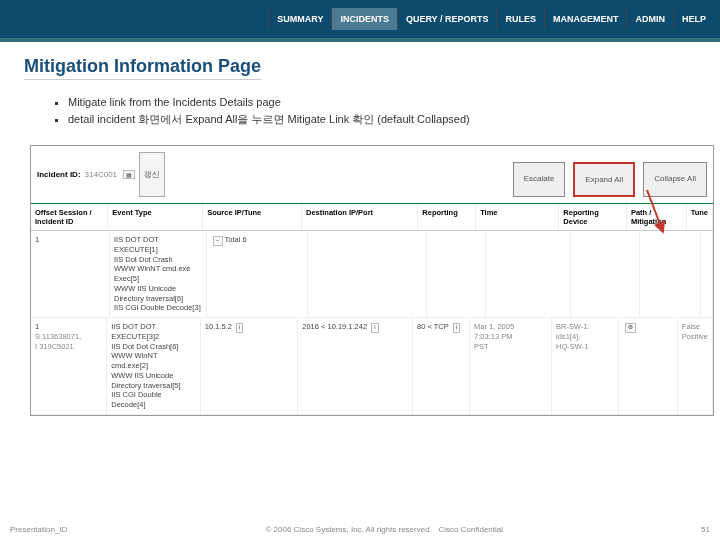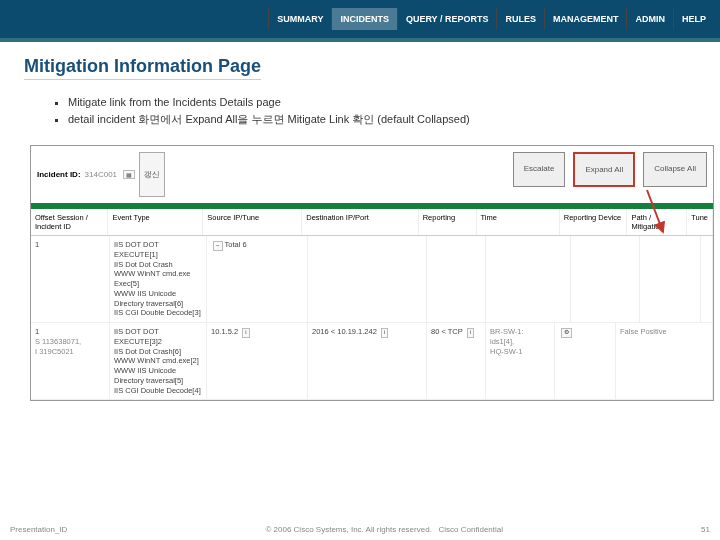--- a/index.html
+++ b/index.html
@@ -5,30 +5,30 @@
   body{margin:0;font-family:Arial,Helvetica,sans-serif;background:#fff;color:#333;width:720px;height:540px;position:relative;overflow:hidden}
   .topbar{height:38px;background:#0c4a6e;display:flex;justify-content:flex-end;align-items:center;padding-right:6px}
   .tabs{display:flex;align-items:center;gap:0}
   .tab{color:#fff;font-size:9px;font-weight:bold;padding:6px 8px;border-left:1px solid #444;cursor:pointer}
   .tab.active{background:#4a7a94}
   .teal{height:4px;background:#2f6f80}
   .title{color:#1a4f7a;font-weight:bold;font-size:18px;margin:14px 0 10px 24px;border-bottom:1px solid #ccc;display:inline-block;padding-bottom:2px}
   .bullets{margin:6px 0 10px 28px;font-size:11px}
   .bullets li{margin:4px 0;list-style-type:square}
   .shot{margin:18px 6px 0 30px;border:1px solid #999;background:#fff;font-size:8px;color:#555;position:relative}
-  .shot-head{display:flex;align-items:flex-start;justify-content:space-between;padding:6px 6px;border-bottom:6px solid #15803d}
+  .shot-head{display:flex;align-items:flex-end;justify-content:space-between;padding:6px 6px;border-bottom:1px solid #15803d}
   .idrow{display:flex;align-items:center;gap:4px}
   .idrow b{color:#000}
   .idbox{border:1px solid #aaa;padding:16px 4px;background:#f5f5f5}
   .btns{display:flex;gap:8px}
   .btn{border:1px solid #888;padding:11px 10px;background:#efefef;font-size:8px}
   .redbox{border:2px solid #c0392b}
   .arrow{position:absolute;right:44px;top:42px;width:26px;height:48px}
   .arrow svg{overflow:visible}
-  .cols{display:flex;border-bottom:1px solid #ccc;font-weight:normal;color:#000;background:#fff}
+  .cols{display:flex;border-bottom:1px solid #ccc;font-weight:bold;color:#000;background:#fff}
   .cols>div,.row>div{padding:4px 4px;font-size:7.5px;border-right:1px solid #eee}
   .c1{width:70px}.c2{width:88px}.c3{width:92px}.c4{width:110px}.c5{width:50px}.c6{width:76px}.c7{width:60px}.c8{width:52px}.c9{flex:1}
   .row{display:flex;border-bottom:1px solid #eee;color:#444;line-height:1.3}
   .grey{color:#888}
   .chip{display:inline-block;border:1px solid #bbb;font-size:6px;padding:0 2px;margin-left:2px;background:#f8f8f8}
   .footer{position:absolute;bottom:6px;left:10px;right:10px;display:flex;justify-content:space-between;align-items:flex-start;font-size:8px;color:#888}
 </style>
 </head>
 <body>
 
@@ -111,20 +111,23 @@
     <div class="c1"><span>1</span><br><span class="grey" style="white-space:pre-line">S 113638071,
 I 319C5021</span></div>
     <div class="c2" style="white-space:pre-line">IIS DOT DOT EXECUTE[3]2
 IIS Dot Dot Crash[6]
 WWW WinNT cmd.exe[2]
 WWW IIS Unicode Directory traversal[5]
 IIS CGI Double Decode[4]</div>
     <div class="c3"><span>10.1.5.2</span> <span class="chip">i</span></div>
     <div class="c4"><span>2016 &lt; 10.19.1.242</span> <span class="chip">i</span></div>
     <div class="c5"><span>80 &lt; TCP</span> <span class="chip">i</span></div>
+    <div class="c6 grey" style="white-space:pre-line">Mar 1, 2005
+7:03:13 PM
+PST</div>
     <div class="c7 grey" style="white-space:pre-line">BR-SW-1:
 ids1[4],
 HQ-SW-1</div>
     <div class="c8"><span class="chip redbox">⚙</span></div>
     <div class="c9 grey" style="white-space:pre-line">False Positive</div>
   </div>
 </div>
 
 <div class="footer">
   <span>Presentation_ID</span>

